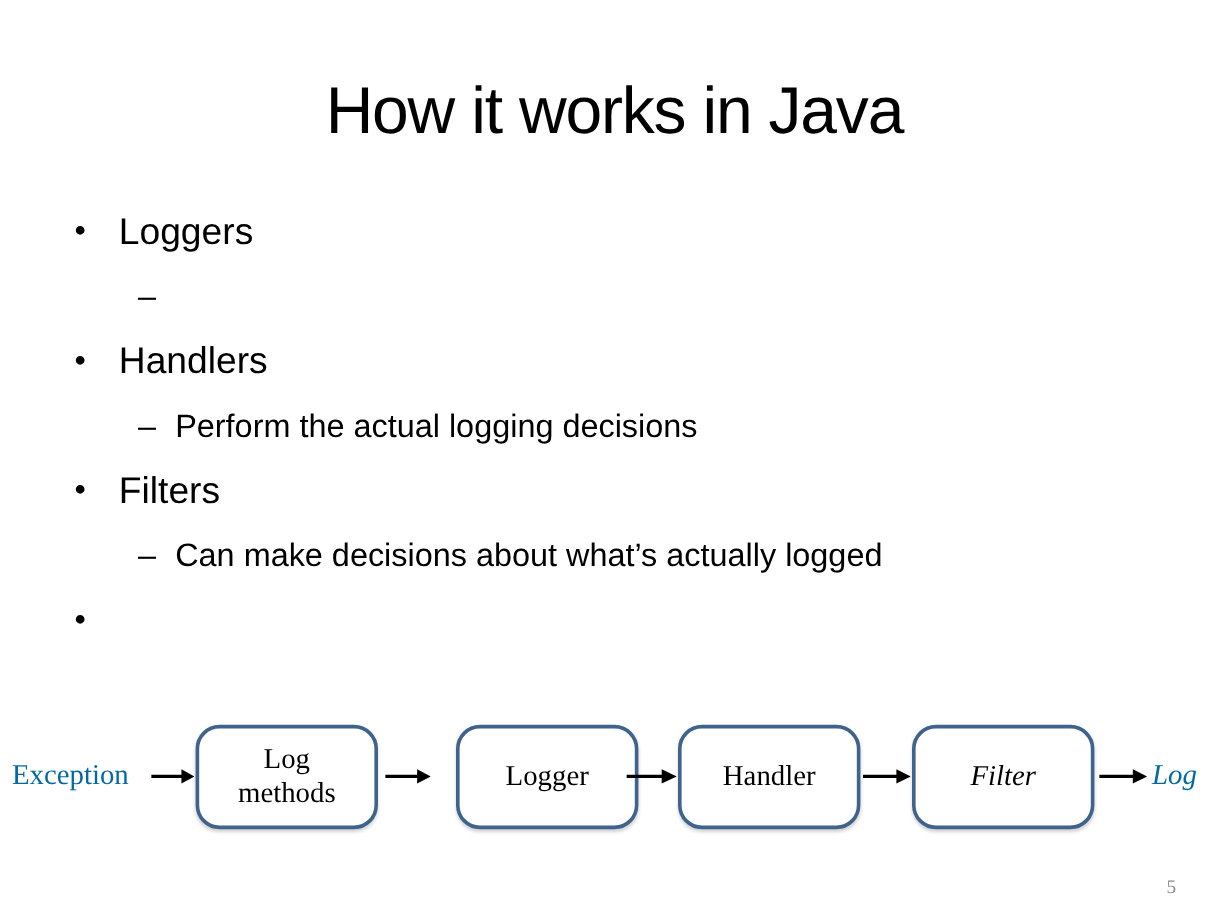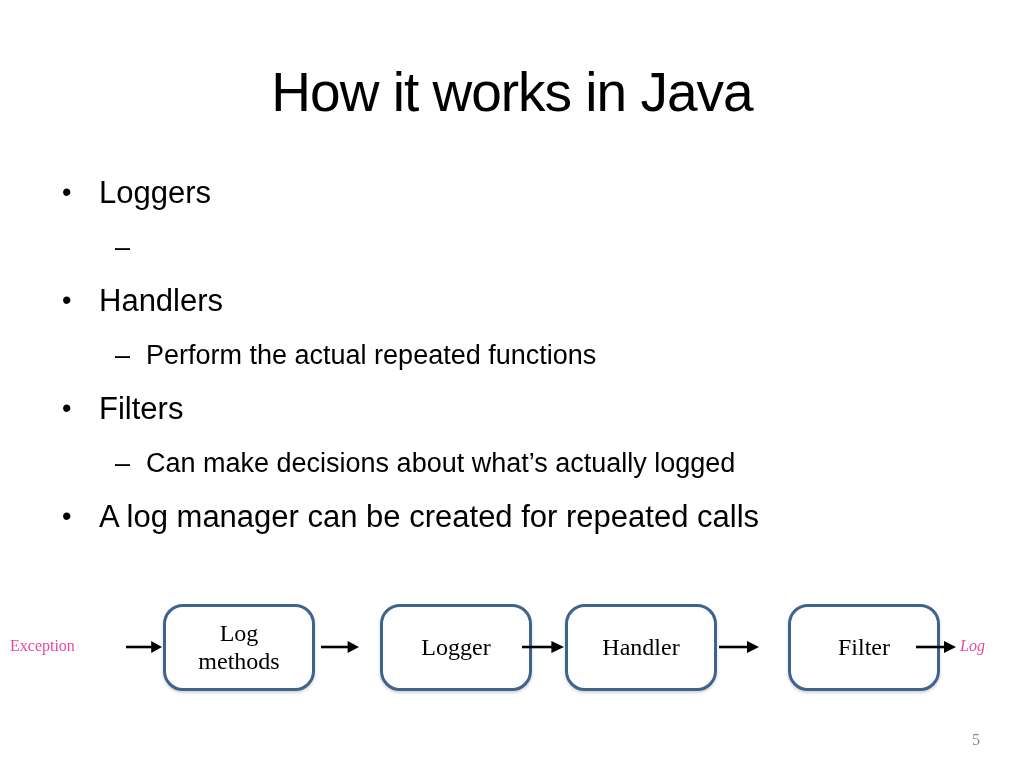--- a/index.html
+++ b/index.html
@@ -36,23 +36,23 @@
   .marker{flex:0 0 auto;display:inline-block;}
   .l1 .marker{width:37px;font-size:27px;padding-top:2px;}
   .l2 .marker{width:31px;}
   .diagram{
     position:absolute;left:0;top:560px;width:1024px;height:160px;
     font-family:"Liberation Serif", serif;
   }
   .d-label{
     position:absolute;
     top:72px;
-    font-size:16px;
+    font-size:24px;
     line-height:28px;
-    color:#ec4899;
+    color:#0369a1;
     white-space:nowrap;
   }
   .d-label.in{left:10px;}
   .d-label.out{left:960px;font-style:italic;}
   .d-box{
     position:absolute;
     top:44px;
     width:152px;height:87px;
     box-sizing:border-box;
     background:#ffffff;
@@ -64,21 +64,21 @@
   }
   .d-box .label{
     font-size:24px;
     line-height:1.15;
     max-width:112px;
     color:#000000;
   }
   .d-box.b1{left:163px;}
   .d-box.b2{left:380px;}
   .d-box.b3{left:565px;}
-  .d-box.b4{left:788px;}
+  .d-box.b4{left:760px;font-style:italic;}
   .arrow{position:absolute;top:80px;height:14px;}
   .arrow.a1{left:126px;width:36px;}
   .arrow.a2{left:321px;width:38px;}
   .arrow.a3{left:522px;width:42px;}
   .arrow.a4{left:719px;width:40px;}
   .arrow.a5{left:916px;width:40px;}
   .arrow svg{display:block;width:100%;height:14px;}
   .page-number{
     position:absolute;
     right:44px;top:731px;
@@ -101,33 +101,32 @@
     </div>
     <div class="b-row l2">
       <span class="marker">–</span>
     </div>
     <div class="b-row l1">
       <span class="marker">•</span>
       <span class="text">Handlers</span>
     </div>
     <div class="b-row l2">
       <span class="marker">–</span>
-      <span class="text">Perform the actual repeated functions</span>
+      <span class="text">Perform the actual logging decisions</span>
     </div>
     <div class="b-row l1">
       <span class="marker">•</span>
       <span class="text">Filters</span>
     </div>
     <div class="b-row l2">
       <span class="marker">–</span>
       <span class="text">Can make decisions about what’s actually logged</span>
     </div>
     <div class="b-row l1">
       <span class="marker">•</span>
-      <span class="text">A log manager can be created for repeated calls</span>
     </div>
   </div>
 
   <div class="diagram">
     <span class="d-label in">Exception</span>
 
     <span class="arrow a1">
       <svg viewBox="0 0 40 14" preserveAspectRatio="none">
           <line x1="0" y1="7" x2="29" y2="7" stroke="#000" stroke-width="2.6"></line>
           <polygon points="28,1 40,7 28,13" fill="#000"></polygon>

